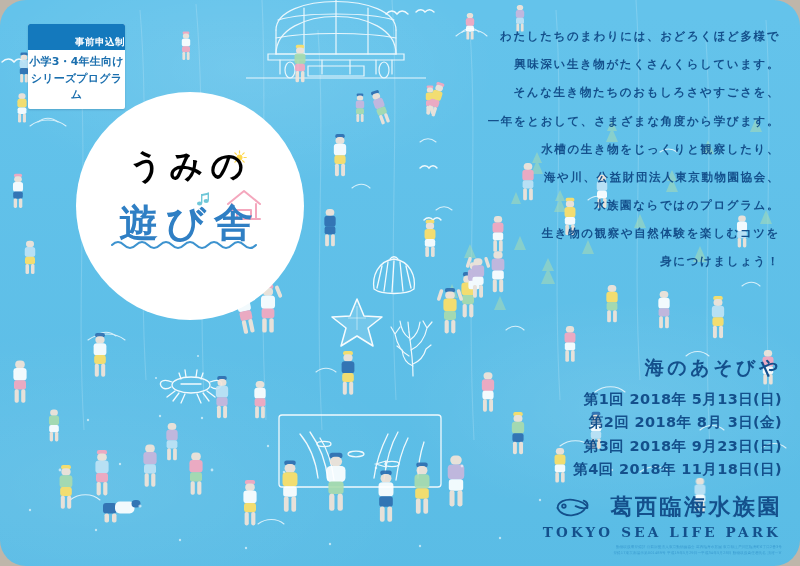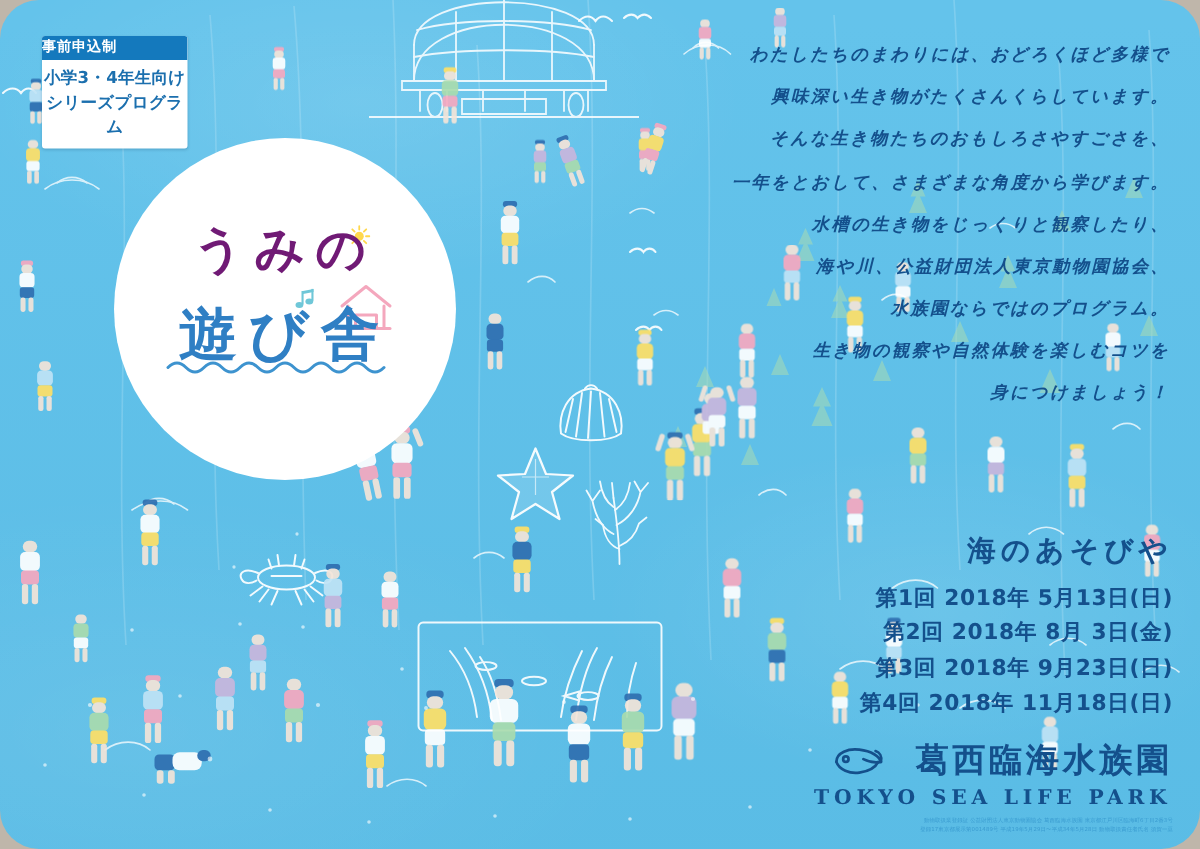--- a/index.html
+++ b/index.html
@@ -29,38 +29,38 @@
   .rays{position:absolute;inset:0;opacity:.30;}
 
   
   .badge{
     position:absolute;left:28px;top:24px;width:97px;
     background:#ffffff;border-radius:2px;
     box-shadow:0 1px 2px rgba(0,40,70,.18);
     overflow:hidden;z-index:40;
   }
   .badge-head{
-    background:#1479bd;color:#fff;text-align:left;
+    background:#1479bd;color:#fff;text-align:right;
     font-size:9.5px;font-weight:700;letter-spacing:.5px;
-    padding:3px 0 3px;line-height:1.1;
+    padding:13px 0 3px;line-height:1.1;
   }
   .badge-body{
     color:#1b6fae;text-align:center;font-size:11px;font-weight:700;
     line-height:1.5;padding:4px 0 5px;letter-spacing:.2px;
   }
 
   
   .circle{
     position:absolute;left:76px;top:92px;width:228px;height:228px;
     background:#fff;border-radius:50%;z-index:30;
   }
   .logo-wrap{position:absolute;inset:0;}
   .logo-line1{
     position:absolute;left:0;right:0;top:52px;text-align:center;
-    color:#701a75;font-size:33px;letter-spacing:7px;font-weight:700;
+    color:#000000;font-size:33px;letter-spacing:7px;font-weight:700;
     font-family:"DejaVu Sans","Liberation Sans",sans-serif;
   }
   .logo-line2{
     position:absolute;left:0;right:0;top:104px;text-align:center;
     color:#2f7fc4;font-size:39px;letter-spacing:8px;font-weight:700;
   }
   .logo-year{
     position:absolute;left:0;right:0;top:168px;text-align:center;
     color:#2f7fc4;font-size:17px;letter-spacing:5px;font-weight:700;
   }
@@ -69,21 +69,21 @@
   .wave-ul{position:absolute;left:34px;top:146px;width:162px;height:12px;}
   .note{position:absolute;left:120px;top:100px;width:16px;height:16px;}
 
   
   .para{
     position:absolute;right:20px;top:22px;width:300px;z-index:25;
     text-align:right;color:#14508c;
     font-size:11.5px;font-weight:700;letter-spacing:1.6px;
     line-height:2.45;
   }
-  .para div{white-space:nowrap;font-style:italic;}
+  .para div{white-space:nowrap;}
 
   
   .series{position:absolute;right:18px;top:356px;width:320px;z-index:25;text-align:right;}
   .series-title{
     color:#14508c;font-size:19px;font-weight:700;letter-spacing:3.5px;line-height:1.2;
   }
   .series-sub{
     color:#14508c;font-size:14.5px;font-weight:700;letter-spacing:1.6px;
     margin-top:7px;margin-right:2px;
   }

